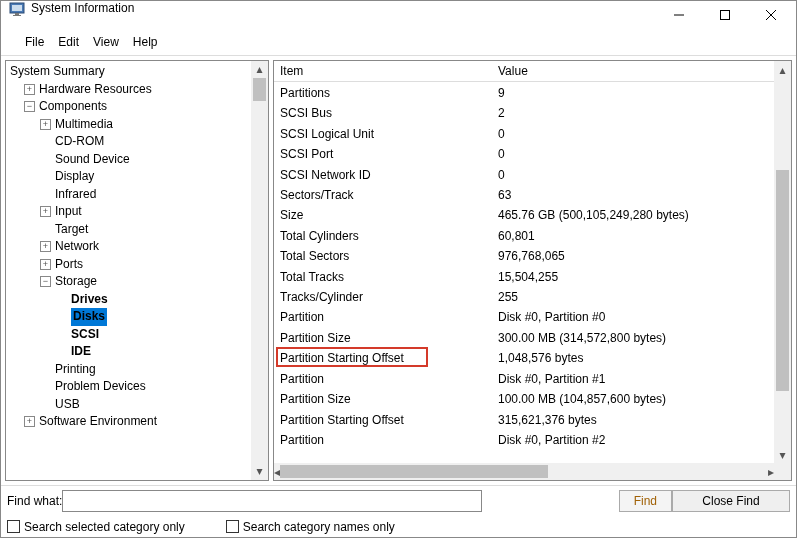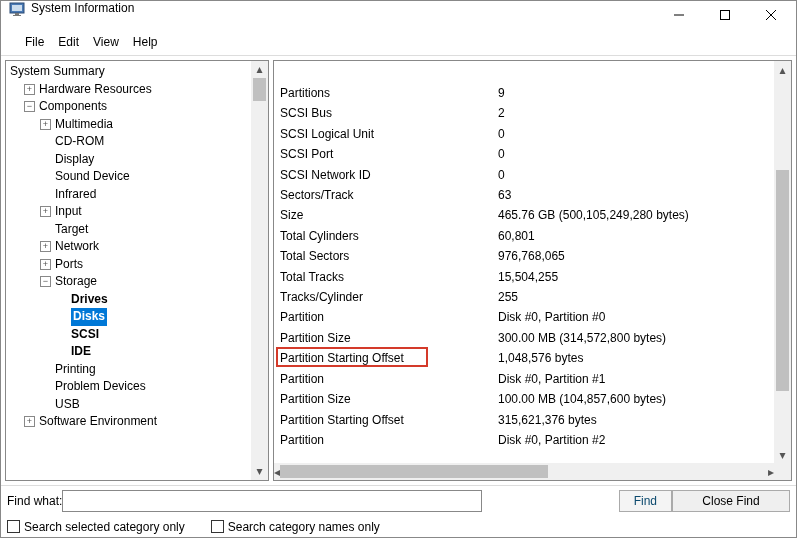--- a/index.html
+++ b/index.html
@@ -15,44 +15,44 @@
   .menu-item { padding: 2px 6px; }
   .content { display: flex; height: 430px; border-top: 1px solid #ddd; }
   .left-pane { width: 264px; position: relative; border: 1px solid #888; margin: 4px 2px 4px 4px; overflow: hidden; padding: 2px 8px 2px 4px; line-height: 17.5px; }
   .left-scroll { position: absolute; right: 0; top: 0; bottom: 0; width: 17px; background: #f0f0f0; display: flex; flex-direction: column; }
   .scroll-arrow { height: 17px; display: flex; align-items: center; justify-content: center; color: #555; }
   .scroll-track { flex: 1; position: relative; }
   .scroll-thumb-l { position: absolute; left: 2px; right: 2px; top: 0; height: 23px; background: #c0c0c0; }
   .tree-row { white-space: nowrap; display: flex; align-items: center; }
   .tree-row .exp { width: 11px; height: 11px; border: 1px solid #888; display: inline-flex; align-items: center; justify-content: center; font-size: 9px; line-height: 9px; color: #555; margin-right: 4px; flex: 0 0 auto; }
   .tree-row .exp-spacer { width: 15px; display: inline-block; flex: 0 0 auto; }
-  .tree-row.sel .label { background: #0078d7; color: #ffffff; padding: 0 2px; }
+  .tree-row.sel .label { background: #0078d7; color: #000000; padding: 0 2px; }
   .ind1 { padding-left: 14px; } .ind2 { padding-left: 30px; } .ind3 { padding-left: 46px; font-weight: bold; }
   .right-pane { flex: 1; position: relative; border: 1px solid #888; margin: 4px 4px 4px 2px; overflow: hidden; }
   .right-header { display: flex; background: #fff; border-bottom: 1px solid #ddd; }
   .col-h { padding: 3px 6px; }
   .col-item { width: 218px; }
   .col-value { flex: 1; }
   .right-body { position: absolute; top: 22px; left: 0; right: 17px; bottom: 17px; overflow: hidden; line-height: 20.4px; }
   .data-row { display: flex; }
   .cell-item { width: 218px; padding: 0 6px; }
   .cell-value { flex: 1; padding: 0 6px; }
   .hl { position: absolute; border: 2px solid #d43a2a; pointer-events: none; }
   .right-vscroll { position: absolute; right: 0; top: 0; bottom: 17px; width: 17px; background: #f0f0f0; display: flex; flex-direction: column; }
   .scroll-thumb-r { position: absolute; left: 2px; right: 2px; top: 25%; height: 60%; background: #c0c0c0; }
   .right-hscroll { position: absolute; left: 0; right: 17px; bottom: 0; height: 17px; background: #f0f0f0; display: flex; }
   .h-track { flex: 1; position: relative; }
   .h-thumb { position: absolute; top: 2px; bottom: 2px; left: 0; width: 55%; background: #c0c0c0; }
   .corner { position: absolute; right: 0; bottom: 0; width: 17px; height: 17px; background: #f0f0f0; }
   .findbar { height: 30px; display: flex; align-items: center; padding: 0 6px; border-top: 1px solid #ddd; }
   .find-input { flex: 0 0 420px; height: 22px; border: 1px solid #888; background: #fff; }
   .btn { height: 22px; border: 1px solid #aaa; background: #efefef; padding: 0 14px; display: flex; align-items: center; }
-  .btn.disabled { color: #0c4a6e; background: #f4f4f4; justify-content: center; }
+  .btn.disabled { color: #a16207; background: #f4f4f4; justify-content: center; }
   .btn.cf { width: 118px; justify-content: center; }
-  .checkrow { height: 24px; display: flex; align-items: center; padding: 0 6px; gap: 26px; text-align: right; }
+  .checkrow { height: 24px; display: flex; align-items: center; padding: 0 6px; gap: 41px; text-align: right; }
   .chk { width: 13px; height: 13px; border: 1px solid #333; display: inline-block; margin-right: 4px; vertical-align: -2px; }
 </style>
 </head>
 <body>
 
 <div class="titlebar">
   <span class="app-icon">
     <svg width="16" height="16">
         <rect x="1" y="2" width="14" height="10" fill="#4a7ab5" stroke="#2a4a75"></rect>
         <rect x="3" y="4" width="10" height="6" fill="#cde"></rect>
@@ -104,25 +104,25 @@
     <div class="tree-row ind2">
         <span class="exp">+</span>
         <span class="label">Multimedia</span>
       </div>
     <div class="tree-row ind2">
         <span class="exp-spacer"></span>
         <span class="label">CD-ROM</span>
       </div>
     <div class="tree-row ind2">
         <span class="exp-spacer"></span>
+        <span class="label">Sound Device</span>
+      </div>
+    <div class="tree-row ind2">
+        <span class="exp-spacer"></span>
         <span class="label">Display</span>
-      </div>
-    <div class="tree-row ind2">
-        <span class="exp-spacer"></span>
-        <span class="label">Sound Device</span>
       </div>
     <div class="tree-row ind2">
         <span class="exp-spacer"></span>
         <span class="label">Infrared</span>
       </div>
     <div class="tree-row ind2">
         <span class="exp">+</span>
         <span class="label">Input</span>
       </div>
     <div class="tree-row ind2">
@@ -176,20 +176,24 @@
     <div class="left-scroll">
       <div class="scroll-arrow">▴</div>
       <div class="scroll-track">
           <div class="scroll-thumb-l"></div>
         </div>
       <div class="scroll-arrow">▾</div>
     </div>
   </div>
 
   <div class="right-pane">
+    <div class="right-header">
+      <div class="col-h col-item">Item</div>
+      <div class="col-h col-value">Value</div>
+    </div>
     <div class="right-body" id="rows-host">
         <div class="data-row">
           <div class="cell-item">Partitions</div>
           <div class="cell-value">9</div>
         </div>
         <div class="data-row">
           <div class="cell-item">SCSI Bus</div>
           <div class="cell-value">2</div>
         </div>
         <div class="data-row">

